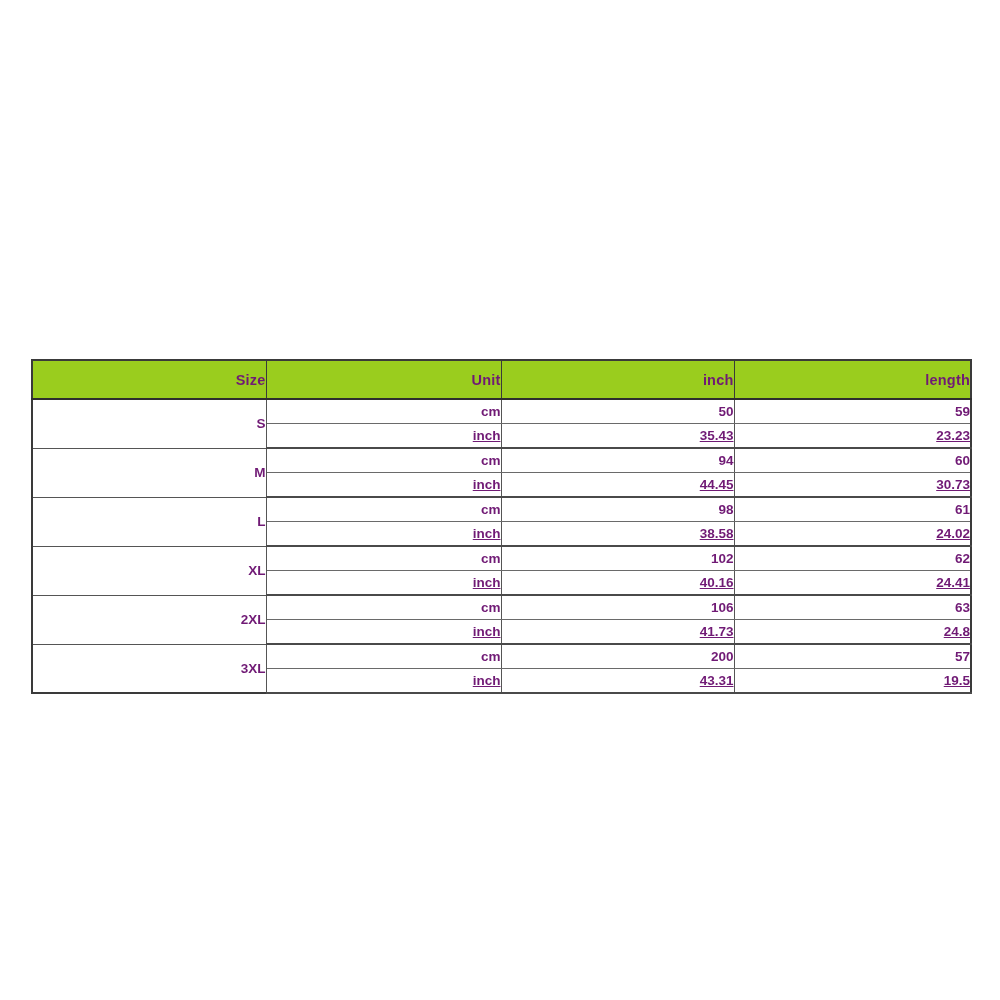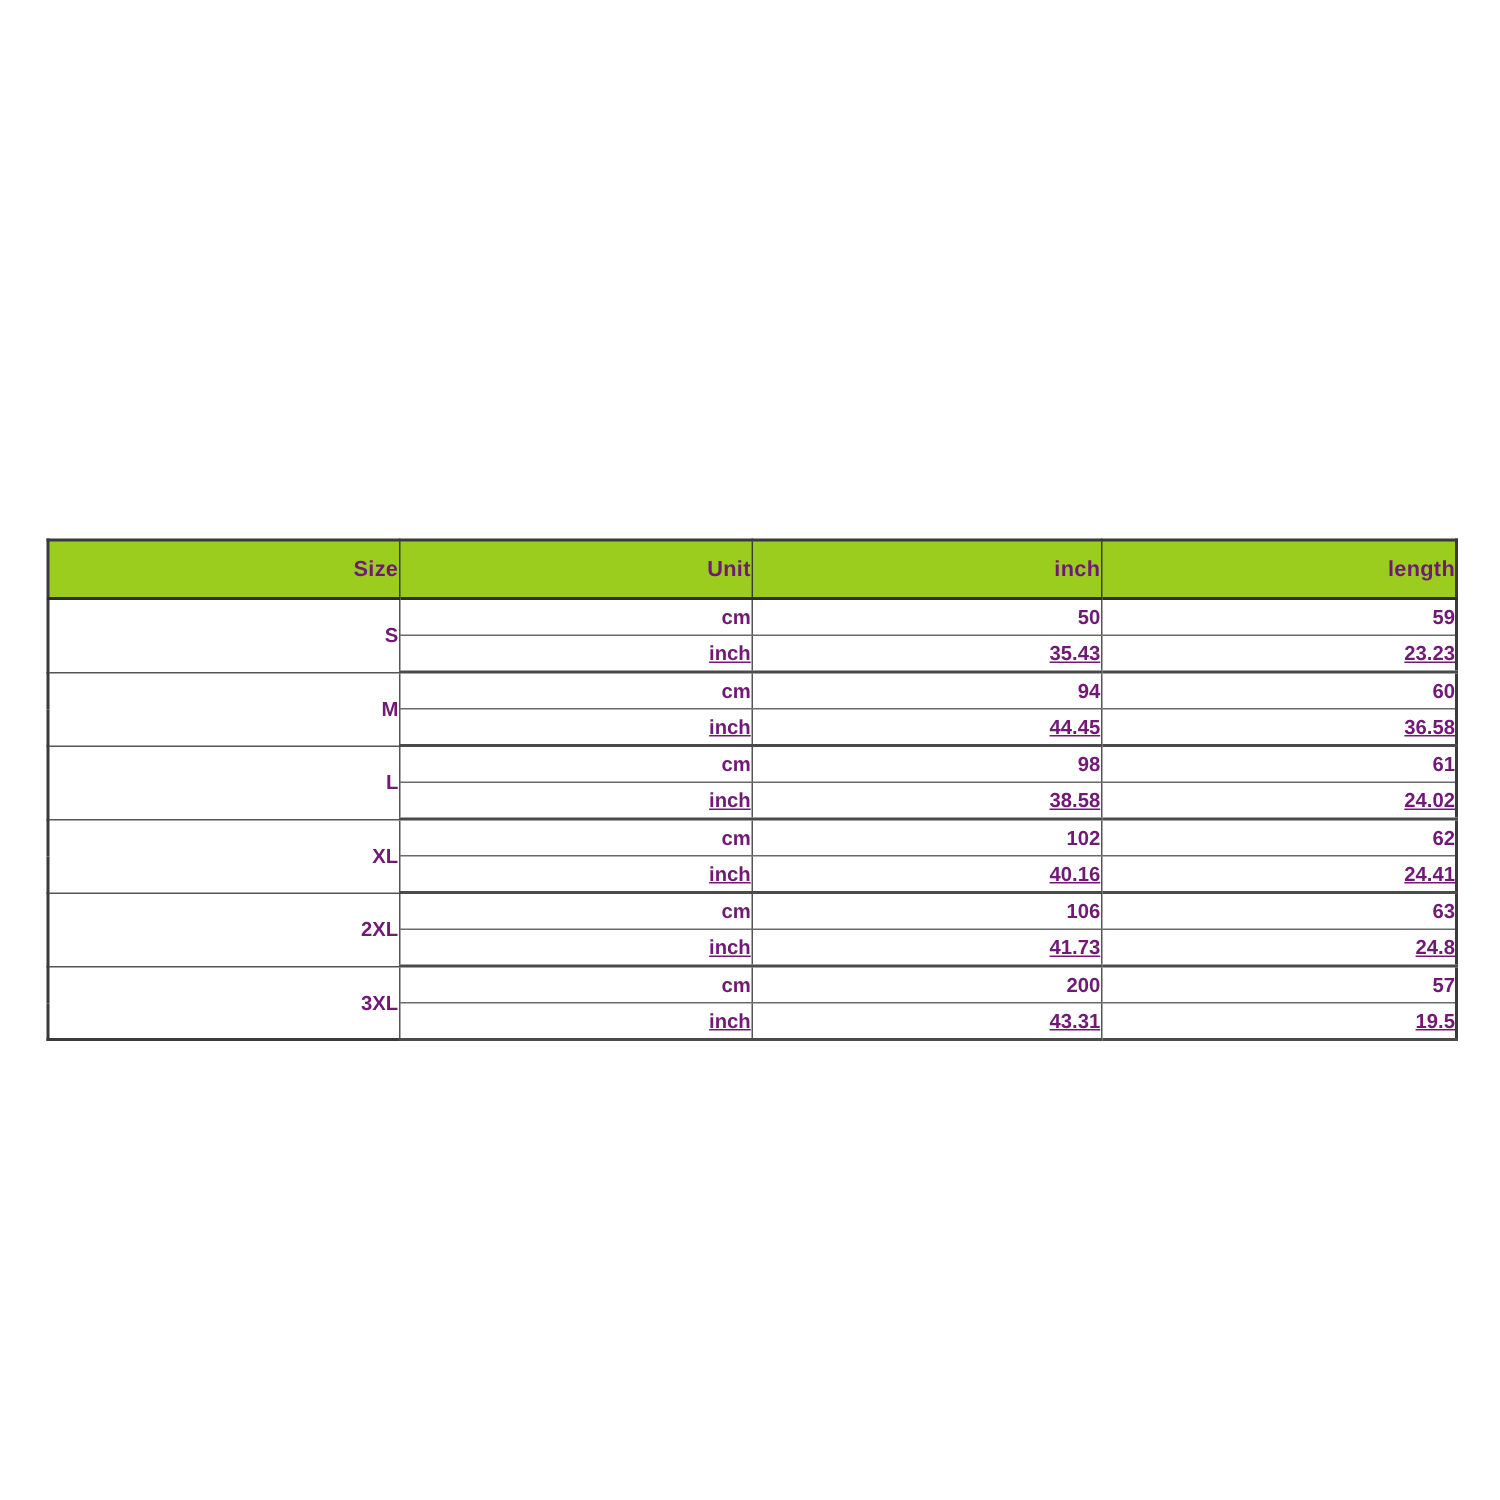--- a/index.html
+++ b/index.html
@@ -125,21 +125,21 @@
 
       <tr class="row-cm">
         <td class="size-name" rowspan="2">M</td>
         <td class="unit">cm</td>
         <td class="val">94</td>
         <td class="val col-last">60</td>
       </tr>
       <tr class="row-inch">
         <td class="unit">inch</td>
         <td class="val">44.45</td>
-        <td class="val col-last">36.58</td>
+        <td class="val col-last">30.73</td>
       </tr>
 
       <tr class="row-cm">
         <td class="size-name" rowspan="2">L</td>
         <td class="unit">cm</td>
         <td class="val">98</td>
         <td class="val col-last">61</td>
       </tr>
       <tr class="row-inch">
         <td class="unit">inch</td>

